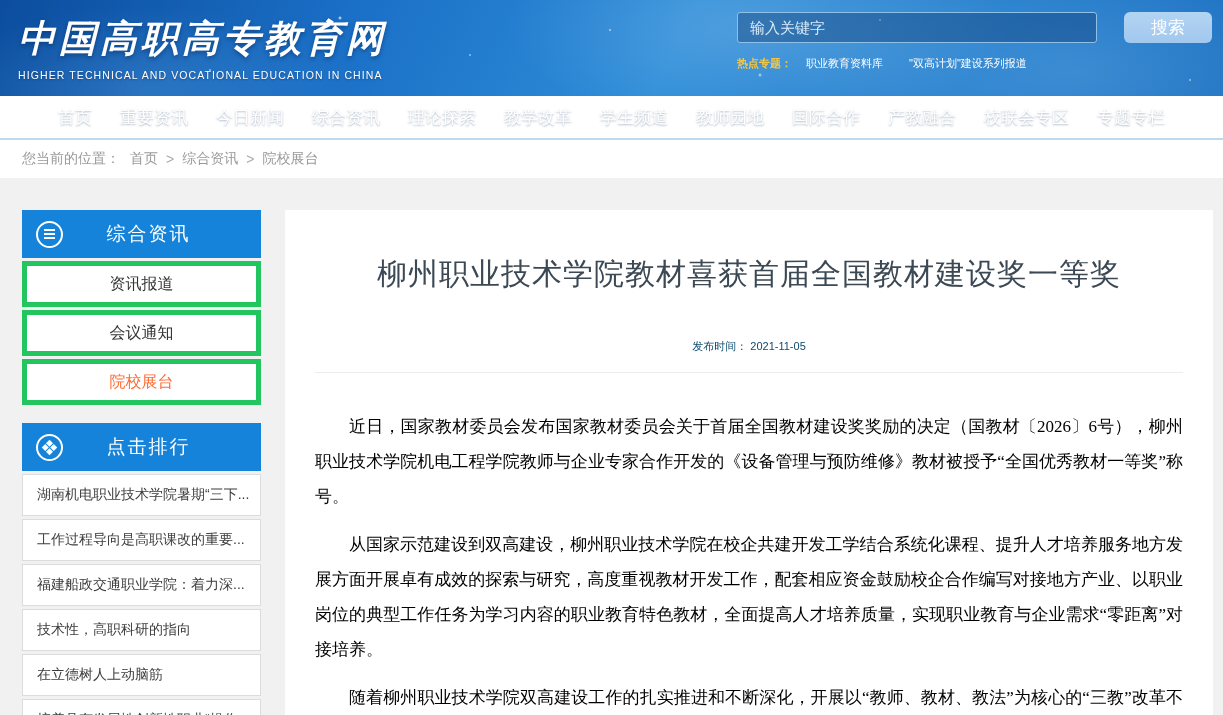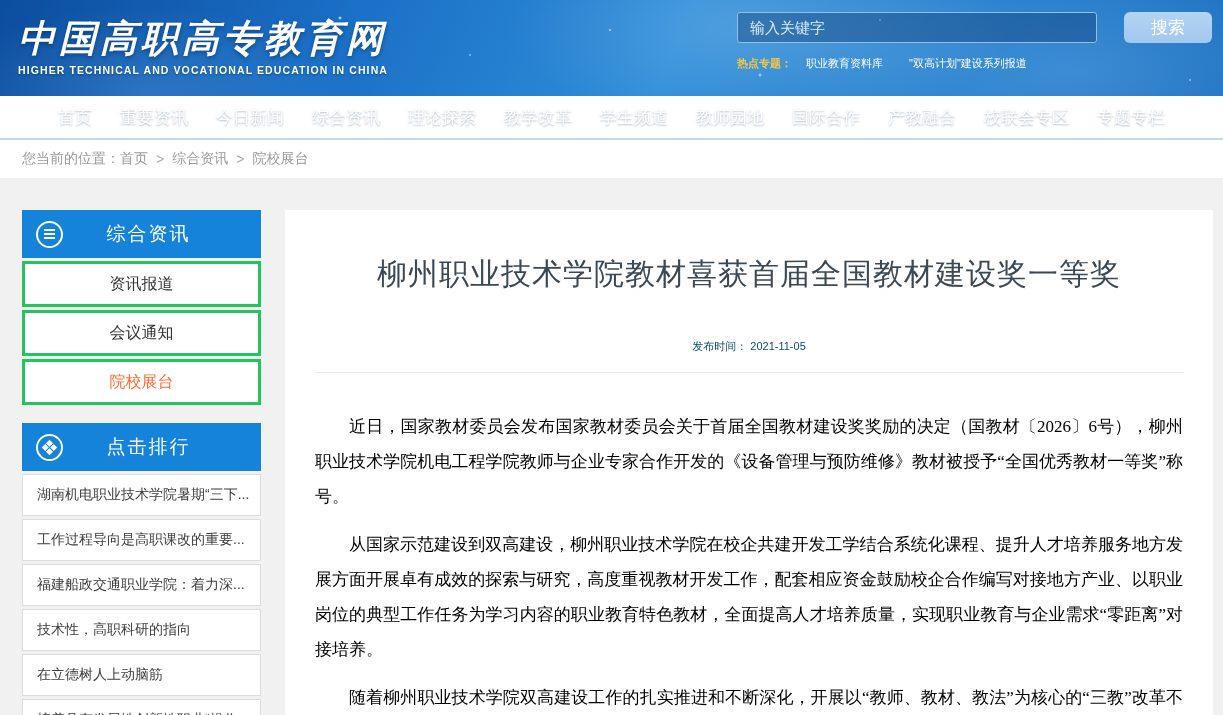--- a/index.html
+++ b/index.html
@@ -22,21 +22,21 @@
       radial-gradient(2px 2px at 1190px 80px,rgba(255,255,255,.8),  transparent 70%),
       radial-gradient(360px 140px at 62% 30%, rgba(255,255,255,.16), transparent 70%),
       radial-gradient(420px 170px at 88% 75%, rgba(140,200,245,.25), transparent 70%),
       radial-gradient(300px 120px at 12% 95%, rgba(110,180,235,.25), transparent 70%),
       linear-gradient(115deg,#0c4d9e 0%,#1a6fc6 28%,#2f8ed9 55%,#1b6fc0 100%);
     background-color:#1a6fc6;
   }
   .logo { position:absolute; left:18px; top:14px; color:#fff; }
   .logo-title { font-size:37px; font-weight:700; font-style:italic; letter-spacing:4px;
                 text-shadow:0 2px 4px rgba(0,30,70,.45); }
-  .logo-sub { font-size:10.5px; font-weight:700; letter-spacing:1.1px; 
+  .logo-sub { font-size:10.5px; font-weight:400; letter-spacing:1.1px; margin-top:5px;
               text-shadow:0 1px 2px rgba(0,30,70,.45); }
   .search-area { position:absolute; left:737px; top:12px; width:476px; }
   .search-row { display:flex; align-items:flex-end; }
   .search-input {
     width:360px; height:31px; background:rgba(8,45,100,.35);
     border:1px solid #8fc0e8; border-radius:3px; outline:none;
     color:#fff; font-size:15px; padding:0 12px;
   }
   .search-input::placeholder { color:#d9ebfa; }
   .search-btn {
@@ -63,38 +63,38 @@
     border-bottom:2px solid #bdd9ef;
   }
   .nav-item { color:#fff; font-size:17px; text-decoration:none; white-space:nowrap;
               text-shadow:0 1px 2px rgba(0,40,90,.35); }
 
   
   .crumb-bar { height:38px; background:#fff; display:flex; align-items:center;
                padding-left:22px; font-size:14px; color:#999; }
   .crumb-link { color:#999; text-decoration:none; }
   .crumb-sep { margin:0 8px; color:#aaa; }
-  .crumb-label { }
+  .crumb-label { margin-right:10px; }
 
   
   .page { height:537px; background:#f1f1f2; display:flex; overflow:hidden;
           padding:32px 10px 0 22px; }
   .sidebar { width:239px; flex:0 0 239px; }
   .side-head { height:48px; background:#1583d9; color:#fff; display:flex;
                align-items:center; position:relative; }
   .side-icon { position:absolute; left:14px; width:27px; height:27px;
                border:2px solid #fff; border-radius:50%;
                display:flex; align-items:center; justify-content:center; }
   .bars { width:11px; height:2px; background:#fff;
           box-shadow:0 -4px 0 #fff, 0 4px 0 #fff; }
   .diamonds { width:11px; height:11px; transform:rotate(45deg);
               display:grid; grid-template-columns:5px 5px; grid-template-rows:5px 5px; gap:1px; }
   .diamonds i { background:#fff; }
   .side-title { flex:1; text-align:center; font-size:19px; letter-spacing:2px; padding-left:14px; }
-  .side-item { height:46px; background:#fff; border:3px solid #22c55e; margin-top:3px;
+  .side-item { height:46px; background:#fff; border:5px solid #22c55e; margin-top:3px;
                display:flex; align-items:center; justify-content:center;
                font-size:16px; color:#333; cursor:pointer; }
   .side-item.active { color:#ff6a33; }
   .rank-block { margin-top:18px; }
   .rank-item { height:42px; background:#fff; border:1px solid #dcdcdc; margin-top:3px;
                display:flex; align-items:center; padding:0 19px 0 14px;
                font-size:14px; color:#3d3d3d; white-space:nowrap; overflow:hidden;
                cursor:pointer; }
 
   

